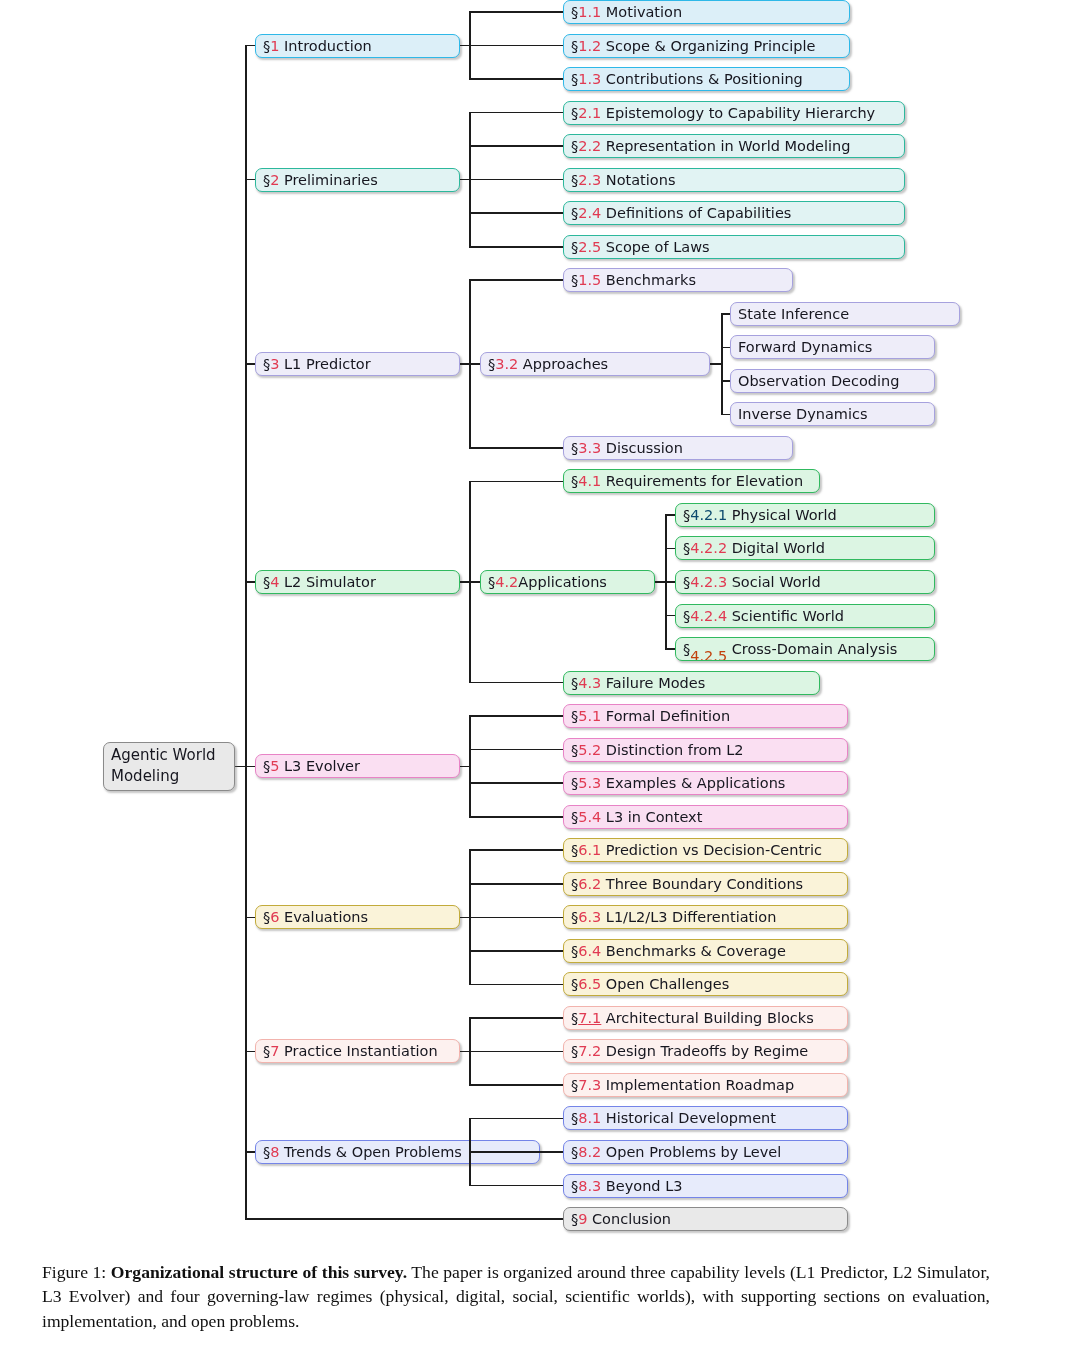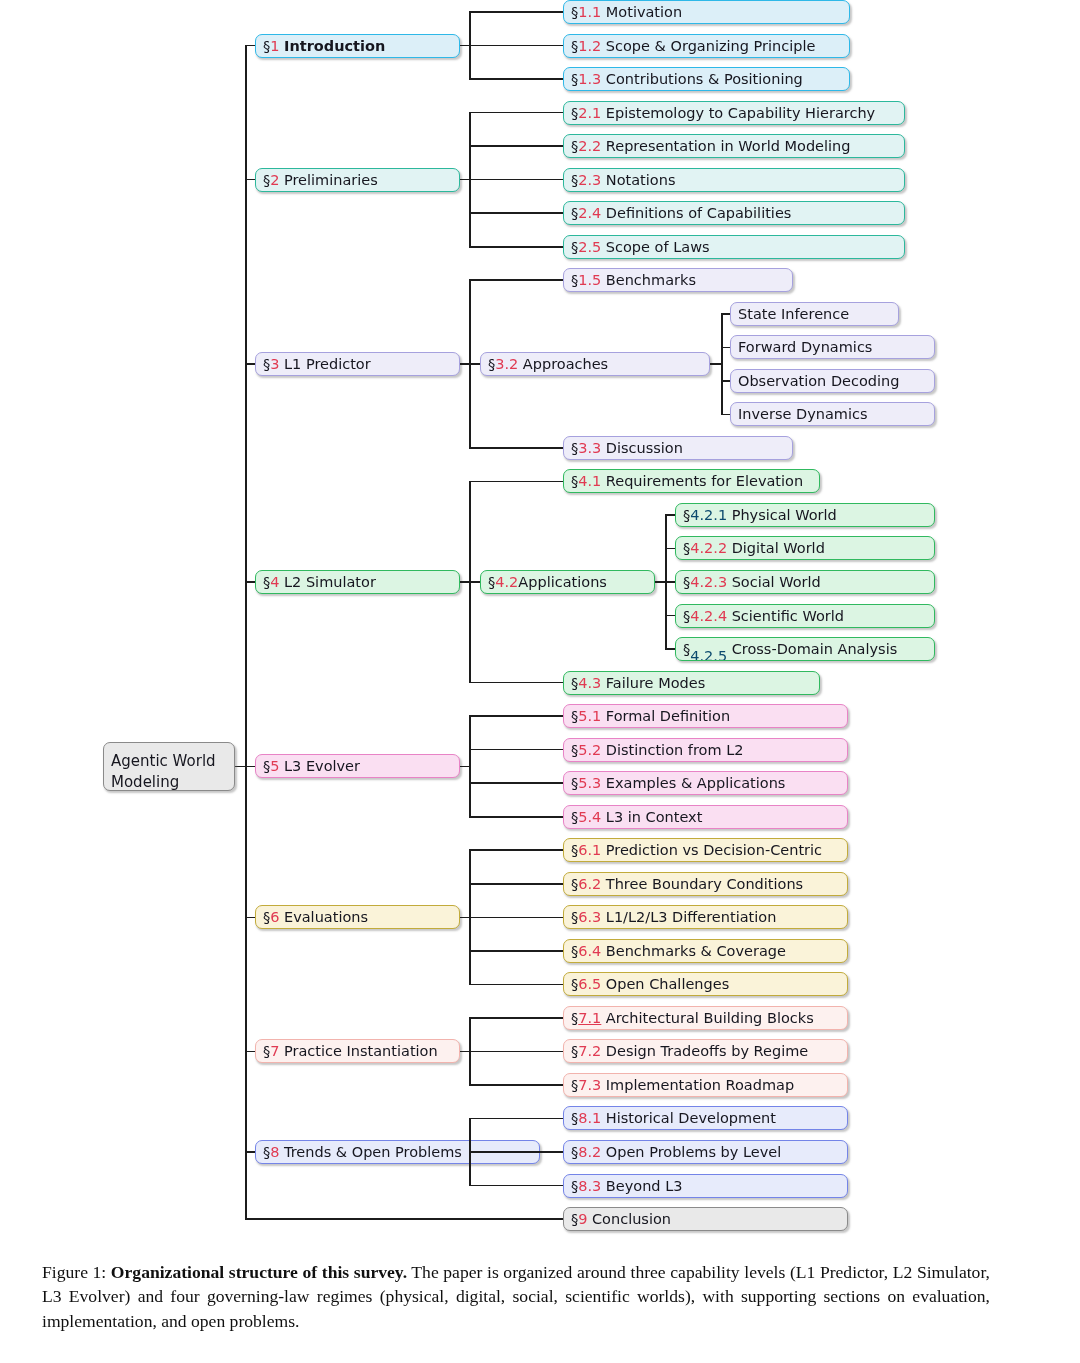--- a/index.html
+++ b/index.html
@@ -9,39 +9,39 @@
   .tline{position:absolute;background:#1c1c1c;}
   .node{position:absolute;box-sizing:border-box;height:24px;border:1.8px solid #888;
         border-radius:7px;display:flex;align-items:center;padding:0 4px 0 7px;
         font-size:14.5px;color:#16161f;white-space:nowrap;overflow:hidden;
         box-shadow:1.5px 2px 2px rgba(115,115,115,0.4);background:#eee;}
   .node .mark{color:#16161f;}
   .node .num{color:#E03A52;}
   .node .title{color:#16161f;}
   .rootnode{position:absolute;box-sizing:border-box;border:1.8px solid #8a8a8a;border-radius:7px;
         background:#E9E9E9;font-size:15px;line-height:21px;color:#16161f;
-        padding:8px 7px;box-shadow:1.5px 2px 2px rgba(115,115,115,0.4);}
+        padding:2px 7px;box-shadow:1.5px 2px 2px rgba(115,115,115,0.4);}
   .caption{position:absolute;left:42px;top:1260px;width:948px;
         font-family:"Liberation Serif","DejaVu Serif",serif;font-size:17.6px;
         line-height:24.3px;color:#101010;text-align:justify;}
   .cap-title{font-weight:bold;}
 </style>
 </head>
 <body>
 
 <div class="page">
   <div class="tree" id="tree">
       <div class="tline" style="left: 245.2px; top: 44.73px; width: 1.6px; height: 1175.15px; background: rgb(28, 28, 28);"></div>
       <div class="tline" style="left: 235px; top: 765.625px; width: 11px; height: 1.6px; background: rgb(28, 28, 28);"></div>
       <div class="rootnode" style="left: 103px; top: 741.925px; width: 132px; height: 49px; border-color: rgb(138, 138, 138); background: rgb(233, 233, 233);"><span>Agentic World Modeling</span></div>
       <div class="tline" style="left: 246px; top: 44.73px; width: 9px; height: 1.6px; background: rgb(28, 28, 28);"></div>
       <div class="node" style="left: 255px; top: 33.53px; width: 205px; border-color: rgb(46, 184, 232); background: rgb(220, 239, 248);">
         <span class="mark">§</span>
         <span class="num" style="color: rgb(224, 58, 82);">1</span>
-        <span class="title" style="margin-left: 4.5px; font-weight: bold;">Introduction</span>
+        <span class="title" style="margin-left: 4.5px;">Introduction</span>
       </div>
       <div class="tline" style="left: 460px; top: 44.73px; width: 10px; height: 1.6px; background: rgb(28, 28, 28);"></div>
       <div class="tline" style="left: 469.2px; top: 11.2px; width: 1.6px; height: 68.66px; background: rgb(28, 28, 28);"></div>
       <div class="tline" style="left: 470px; top: 11.2px; width: 93px; height: 1.6px; background: rgb(28, 28, 28);"></div>
       <div class="node" style="left: 563px; top: 0px; width: 287px; border-color: rgb(46, 184, 232); background: rgb(220, 239, 248);">
         <span class="mark">§</span>
         <span class="num" style="color: rgb(224, 58, 82);">1.1</span>
         <span class="title" style="margin-left: 4.5px;">Motivation</span>
       </div>
       <div class="tline" style="left: 470px; top: 44.73px; width: 93px; height: 1.6px; background: rgb(28, 28, 28);"></div>
@@ -110,21 +110,21 @@
       </div>
       <div class="tline" style="left: 470px; top: 363.265px; width: 10px; height: 1.6px; background: rgb(28, 28, 28);"></div>
       <div class="node" style="left: 480px; top: 352.065px; width: 230px; border-color: rgb(166, 161, 222); background: rgb(238, 237, 249);">
         <span class="mark">§</span>
         <span class="num" style="color: rgb(224, 58, 82);">3.2</span>
         <span class="title" style="margin-left: 4.5px;">Approaches</span>
       </div>
       <div class="tline" style="left: 710px; top: 363.265px; width: 12px; height: 1.6px; background: rgb(28, 28, 28);"></div>
       <div class="tline" style="left: 721.2px; top: 312.97px; width: 1.6px; height: 102.19px; background: rgb(28, 28, 28);"></div>
       <div class="tline" style="left: 722px; top: 312.97px; width: 8px; height: 1.6px; background: rgb(28, 28, 28);"></div>
-      <div class="node" style="left: 730px; top: 301.77px; width: 169px; border-color: rgb(166, 161, 222); background: rgb(238, 237, 249);">
+      <div class="node" style="left: 730px; top: 301.77px; width: 230px; border-color: rgb(166, 161, 222); background: rgb(238, 237, 249);">
         <span class="title">State Inference</span>
       </div>
       <div class="tline" style="left: 722px; top: 346.5px; width: 8px; height: 1.6px; background: rgb(28, 28, 28);"></div>
       <div class="node" style="left: 730px; top: 335.3px; width: 205px; border-color: rgb(166, 161, 222); background: rgb(238, 237, 249);">
         <span class="title">Forward Dynamics</span>
       </div>
       <div class="tline" style="left: 722px; top: 380.03px; width: 8px; height: 1.6px; background: rgb(28, 28, 28);"></div>
       <div class="node" style="left: 730px; top: 368.83px; width: 205px; border-color: rgb(166, 161, 222); background: rgb(238, 237, 249);">
         <span class="title">Observation Decoding</span>
       </div>
@@ -180,21 +180,21 @@
       </div>
       <div class="tline" style="left: 666px; top: 614.74px; width: 9px; height: 1.6px; background: rgb(28, 28, 28);"></div>
       <div class="node" style="left: 675px; top: 603.54px; width: 260px; border-color: rgb(48, 185, 95); background: rgb(220, 245, 227);">
         <span class="mark">§</span>
         <span class="num" style="color: rgb(224, 58, 82);">4.2.4</span>
         <span class="title" style="margin-left: 4.5px;">Scientific World</span>
       </div>
       <div class="tline" style="left: 666px; top: 648.27px; width: 9px; height: 1.6px; background: rgb(28, 28, 28);"></div>
       <div class="node" style="left: 675px; top: 637.07px; width: 260px; border-color: rgb(48, 185, 95); background: rgb(220, 245, 227);">
         <span class="mark">§</span>
-        <span class="num" style="color: #0c4a6e; margin-top: 14px;">4.2.5</span>
+        <span class="num" style="color: #c2410c; margin-top: 14px;">4.2.5</span>
         <span class="title" style="margin-left: 4.5px;">Cross-Domain Analysis</span>
       </div>
       <div class="tline" style="left: 470px; top: 681.8px; width: 93px; height: 1.6px; background: rgb(28, 28, 28);"></div>
       <div class="node" style="left: 563px; top: 670.6px; width: 257px; border-color: rgb(48, 185, 95); background: rgb(220, 245, 227);">
         <span class="mark">§</span>
         <span class="num" style="color: rgb(224, 58, 82);">4.3</span>
         <span class="title" style="margin-left: 4.5px;">Failure Modes</span>
       </div>
       <div class="tline" style="left: 246px; top: 765.625px; width: 9px; height: 1.6px; background: rgb(28, 28, 28);"></div>
       <div class="node" style="left: 255px; top: 754.425px; width: 205px; border-color: rgb(232, 131, 198); background: rgb(250, 223, 242);">

